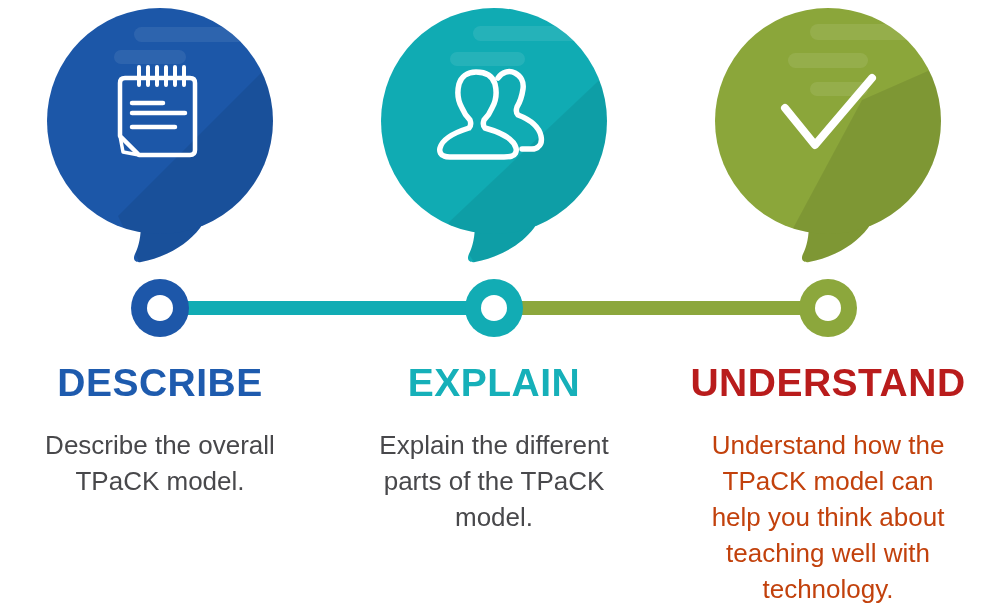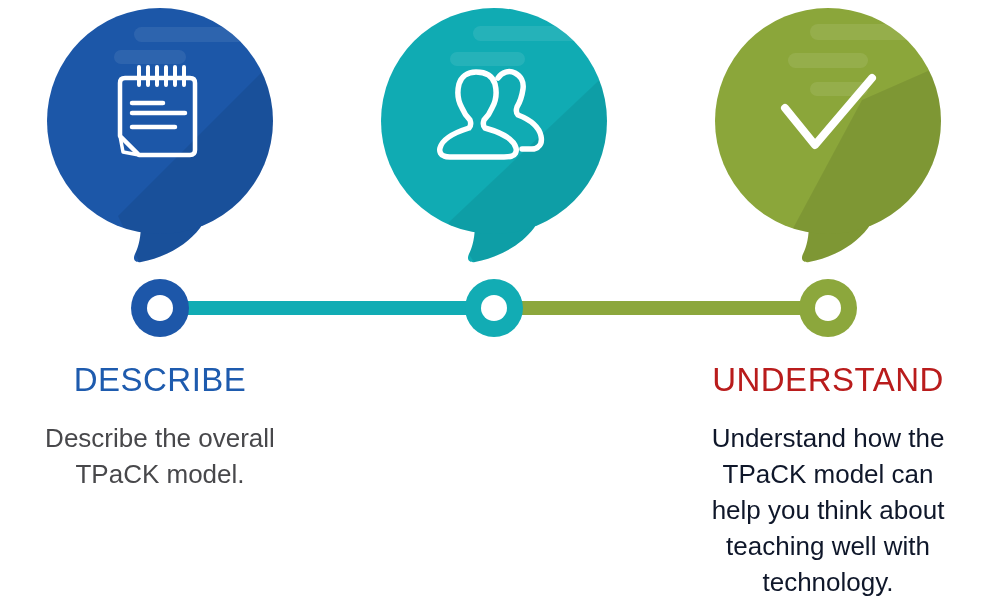--- a/index.html
+++ b/index.html
@@ -10,21 +10,21 @@
     font-family:"Liberation Sans","DejaVu Sans",sans-serif;
     overflow:hidden;
   }
   .bubble{position:absolute;width:232px;height:260px;top:8px;}
   .bubble svg{display:block;width:232px;height:260px;}
   .tl-seg{position:absolute;top:301px;height:14px;}
   .tl-dot{position:absolute;top:279px;width:58px;height:58px;border-radius:50%;
           display:flex;align-items:center;justify-content:center;}
   .tl-dot-core{width:26px;height:26px;border-radius:50%;background:#ffffff;}
   .step-col{position:absolute;top:360px;width:320px;text-align:center;}
-  .step-label{margin:0 0 20px 0;font-size:33px;font-weight:normal;
+  .step-label{margin:0 0 20px 0;font-size:39px;font-weight:bold;
               letter-spacing:0.5px;line-height:1.2;}
   .step-desc{margin:0;font-size:26px;line-height:36px;font-weight:normal;
              white-space:pre-line;}
 </style>
 </head>
 <body>
 
 <div class="canvas">
 
   <div class="bubble" style="left:44px;">
@@ -107,23 +107,29 @@
       <div class="tl-dot-core" style="background-color: rgb(255, 255, 255);"></div>
     </div>
   </div>
 
   <div class="step-col" style="left:0px;">
     <h2 class="step-label" style="color: rgb(30, 91, 174);">DESCRIBE</h2>
     <p class="step-desc" style="color: rgb(72, 72, 75);">Describe the overall
 TPaCK model.</p>
   </div>
 
+  <div class="step-col" style="left:334px;">
+    <h2 class="step-label" style="color: rgb(22, 176, 185);">EXPLAIN</h2>
+    <p class="step-desc" style="color: rgb(72, 72, 75);">Explain the different
+parts of the TPaCK
+model.</p>
+  </div>
 
   <div class="step-col" style="left:668px;">
     <h2 class="step-label" style="color: #b91c1c;">UNDERSTAND</h2>
-    <p class="step-desc" style="color: #0f172a;">Understand how the
+    <p class="step-desc" style="color: #c2410c;">Understand how the
 TPaCK model can
 help you think about
 teaching well with
 technology.</p>
   </div>
 
 </div>
 
 </body></html>

